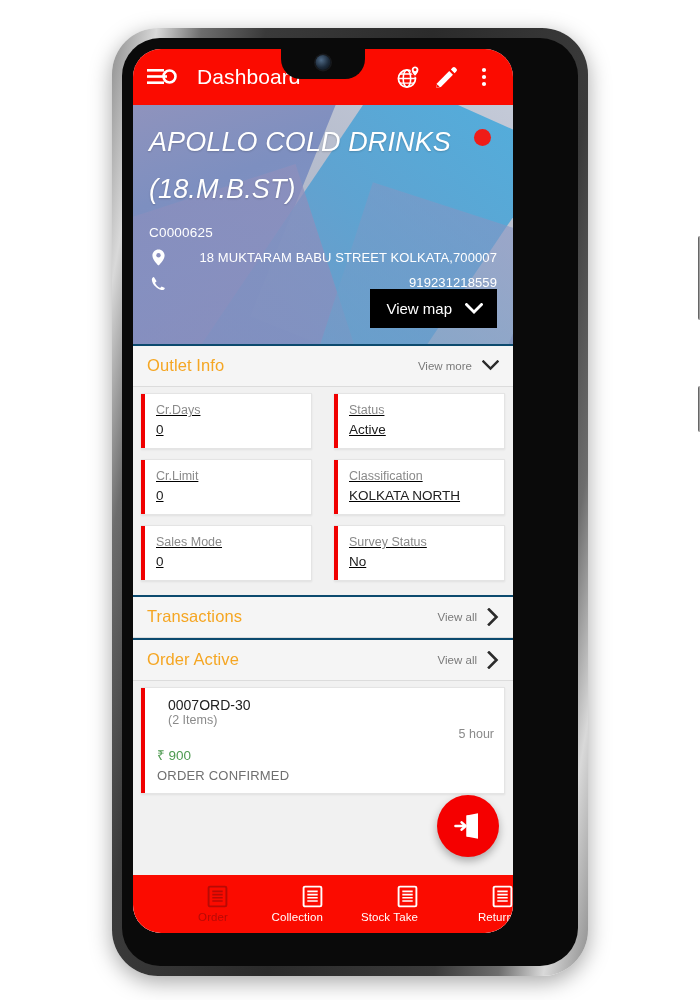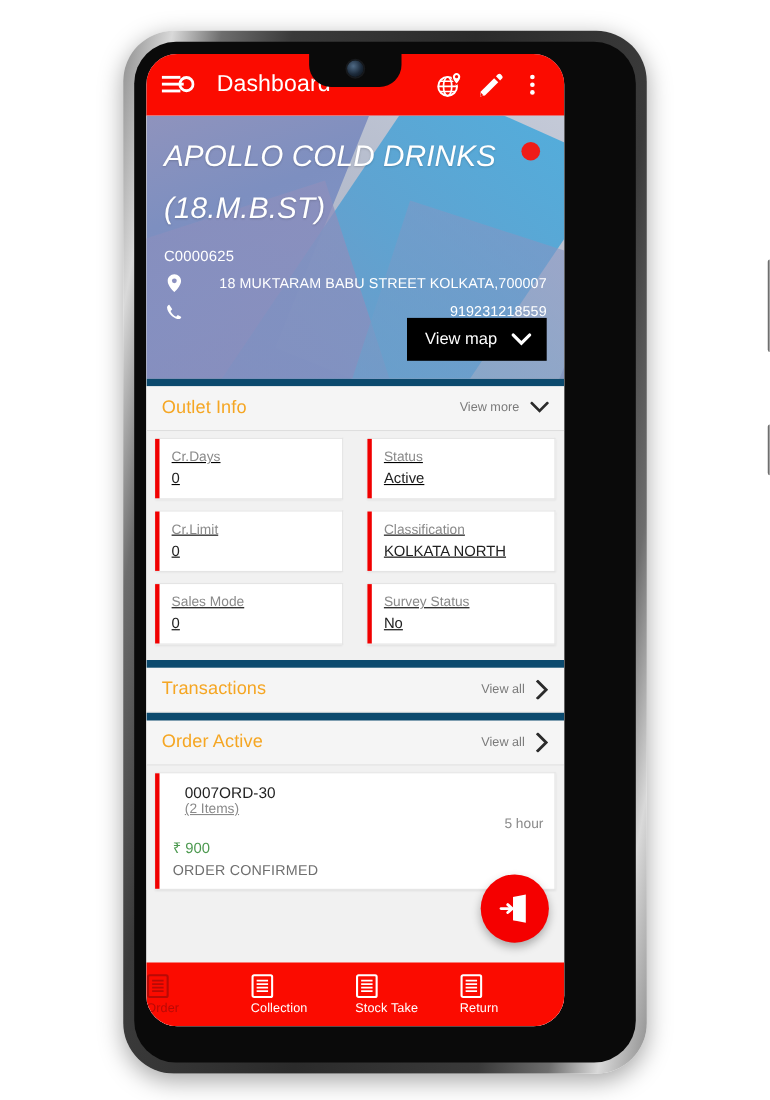--- a/index.html
+++ b/index.html
@@ -201,21 +201,21 @@
     font-size: 15px;
     padding: 11px 14px 11px 16px;
     display: flex;
     align-items: center;
     gap: 13px;
   }
 
   
   .section-bar {
     background: #f5f5f5;
-    border-top: 7px solid #0c4a6e;
+    border-top: 2px solid #0c4a6e;
     border-bottom: 1px solid #dcdcdc;
     padding: 10px 14px 11px 14px;
     display: flex;
     align-items: center;
   }
   .section-title {
     color: #f5a623;
     font-size: 16.5px;
     letter-spacing: .1px;
   }
@@ -282,21 +282,21 @@
   .order-body {
     padding: 9px 10px 10px 12px;
     flex: 1;
   }
   .order-top {
     display: flex;
     align-items: baseline;
     flex-direction: column;
   }
   .order-id { font-size: 14px; color: #222222; }
-  .order-items { font-size: 12.5px; color: #8a8a8a; margin-left: 11px; text-decoration: underline; }
+  .order-items { font-size: 12.5px; color: #8a8a8a; margin-left: 11px; }
   .order-time { margin-left: auto; font-size: 12.5px; color: #8a8a8a; }
   .order-amount { font-size: 13.5px; color: #4e9a51; margin-top: 5px; }
   .order-status { font-size: 13px; color: #6f6f6f; margin-top: 4px; letter-spacing: .2px; }
 
   
   #fab {
     position: absolute;
     right: 14px;
     bottom: 76px;
     width: 62px;
@@ -318,21 +318,21 @@
     bottom: 0;
     height: 58px;
     background: #fb0b00;
     display: flex;
     z-index: 25;
   }
   .nav-item {
     flex: 1 1 0;
     display: flex;
     flex-direction: column;
-    align-items: flex-start;
+    align-items: flex-end;
     justify-content: center;
     gap: 3px;
     color: #ffffff;
   }
   .nav-item.active { color: #b80a05; }
   .nav-label { font-size: 11.5px; letter-spacing: .1px; }
 
   #scroll-area {
     position: absolute;
     left: 0; right: 0;

